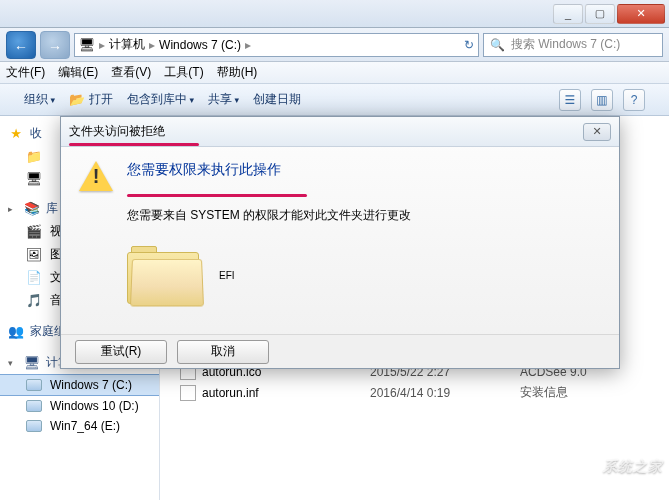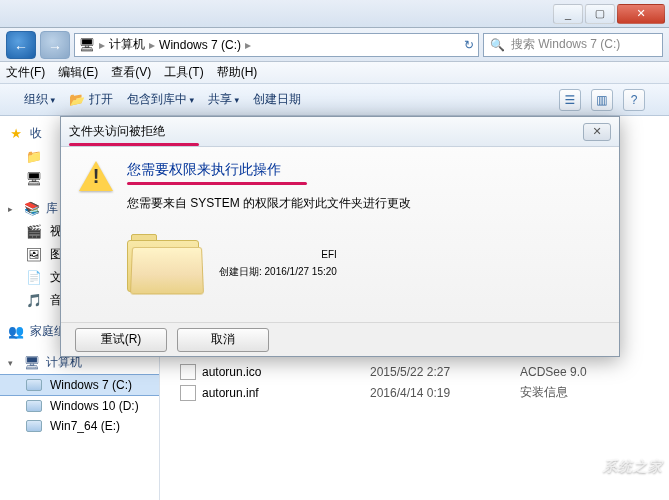--- a/index.html
+++ b/index.html
@@ -50,21 +50,21 @@
 
 .dialog { position: absolute; left: 60px; top: 116px; width: 560px; background: linear-gradient(#fdfdfd,#f0f0f0); border: 1px solid #8a9aab; box-shadow: 0 4px 20px rgba(0,0,0,0.35); }
 .dlgtitle { height: 30px; background: linear-gradient(#f8fafc,#e4ecf4); display: flex; align-items: center; padding: 0 8px; font-size: 12px; border-bottom: 1px solid #c8d2de; }
 .dlgtitle .dlgclose { margin-left: auto; width: 28px; height: 18px; background: linear-gradient(#f0f4f8,#d8e0ea); border: 1px solid #a0b0c0; border-radius: 3px; display:flex;align-items:center;justify-content:center;font-size:11px;color:#555; }
 .underline1 { position:absolute; left:8px; top:26px; width:130px; height:3px; background:#d4145a; border-radius:2px; }
 .dlgbody { padding: 14px 18px 10px 18px; font-size: 12px; }
 .dlgmainrow { display:flex; gap:14px; align-items:flex-start; margin-bottom:12px; }
 .warnicon { width:34px;height:34px; position:relative; }
 .warnicon .tri2 { width:0;height:0;border-left:17px solid transparent;border-right:17px solid transparent;border-bottom:30px solid #ffd24a; filter: drop-shadow(0 1px 1px rgba(0,0,0,0.3)); }
 .warnicon .ex { position:absolute; left:0; top:4px; width:34px; text-align:center; font-size:20px; font-weight:bold; color:#333; }
-.dlgheading { font-size: 14px; color: #003399; margin-bottom: 3px; font-family: Liberation Serif, serif; }
+.dlgheading { font-size: 14px; color: #003399; margin-bottom: 15px; font-family: Liberation Serif, serif; }
 .underline2 { width:180px; height:3px; background:#d4145a; border-radius:2px; margin-bottom:10px; }
 .dlgfolder { display:flex; gap:16px; align-items:center; padding: 8px 0 18px 48px; }
 .bigfolder { width:76px;height:62px; position:relative; }
 .bigfolder .back { position:absolute; left:0; top:8px; width:72px; height:52px; background: linear-gradient(#f8e8a8,#e8d078); border:1px solid #d0b858; border-radius:3px; }
 .bigfolder .tab { position:absolute; left:4px; top:2px; width:26px; height:10px; background:#f0dc90; border:1px solid #d0b858; border-radius:2px 2px 0 0; }
 .bigfolder .front { position:absolute; left:4px; top:14px; width:72px; height:48px; background: linear-gradient(#fff4c8,#f4deb0 60%, #ead288); border:1px solid #d8bc68; border-radius:3px; transform: perspective(120px) rotateX(8deg); }
 .folderinfo { font-size: 10px; line-height: 1.7; text-align: right; }
 .dlgbtns { height: 34px; background: #f0f0f0; border-top: 1px solid #d8d8d8; display:flex; align-items:center; gap:10px; padding: 0 14px; }
 .dlgbtn { min-width: 92px; height: 24px; background: linear-gradient(#fdfdfd,#e4e4e4); border: 1px solid #9a9a9a; border-radius: 3px; font-size: 12px; display:flex;align-items:center;justify-content:center; }
 
@@ -226,21 +226,20 @@
       </div>
     </div>
     <div class="dlgfolder">
       <div class="bigfolder">
         <div class="tab"></div>
           <div class="back"></div>
           <div class="front"></div>
       </div>
       <div class="folderinfo">
         <div>EFI</div>
-        <div><span>创建日期: </span><span>2016/1/27 15:20</span></div>
       </div>
     </div>
   </div>
   <div class="dlgbtns">
     <div class="dlgbtn">重试(R)</div>
     <div class="dlgbtn">取消</div>
   </div>
 </div>
 
 <div class="watermark">系统之家</div>

